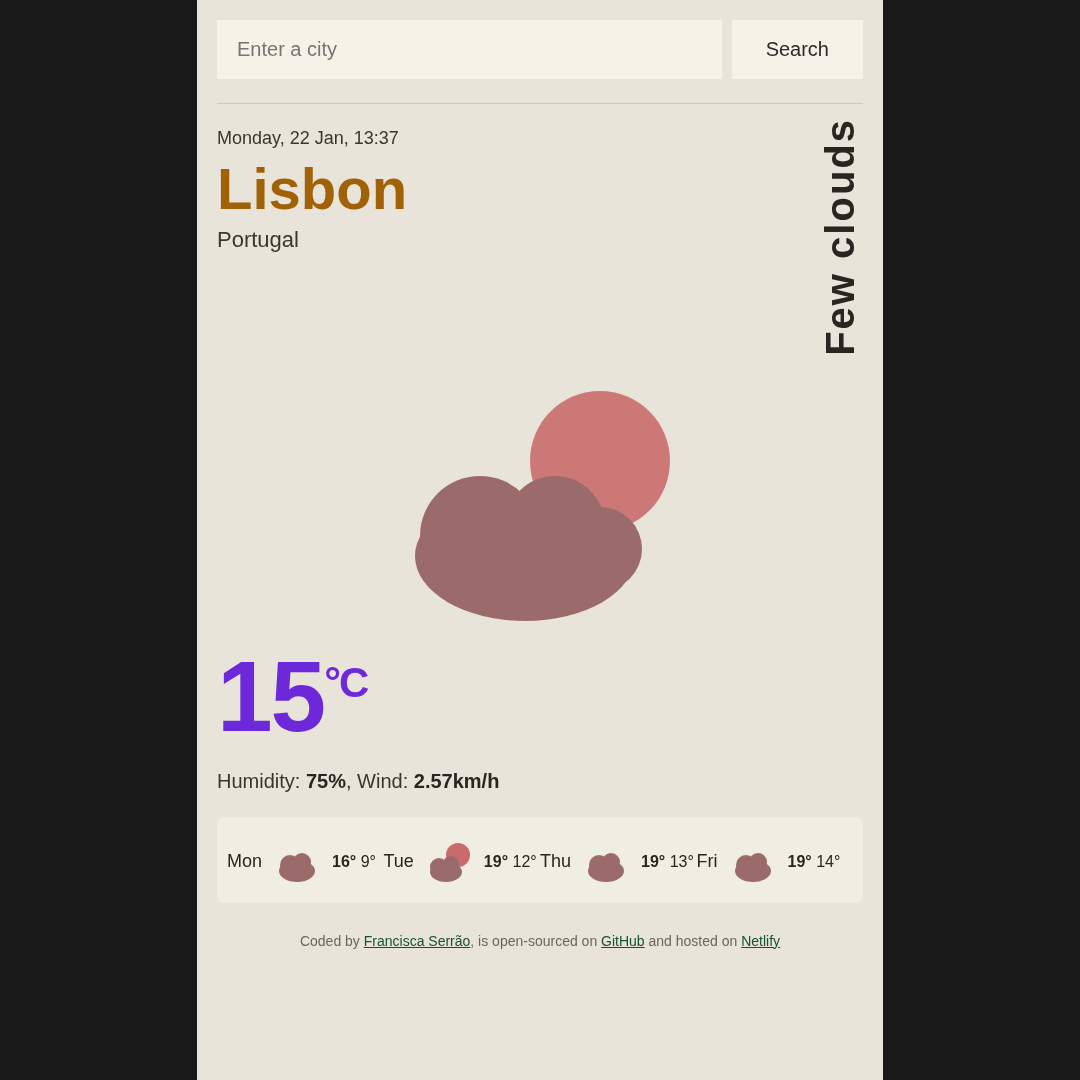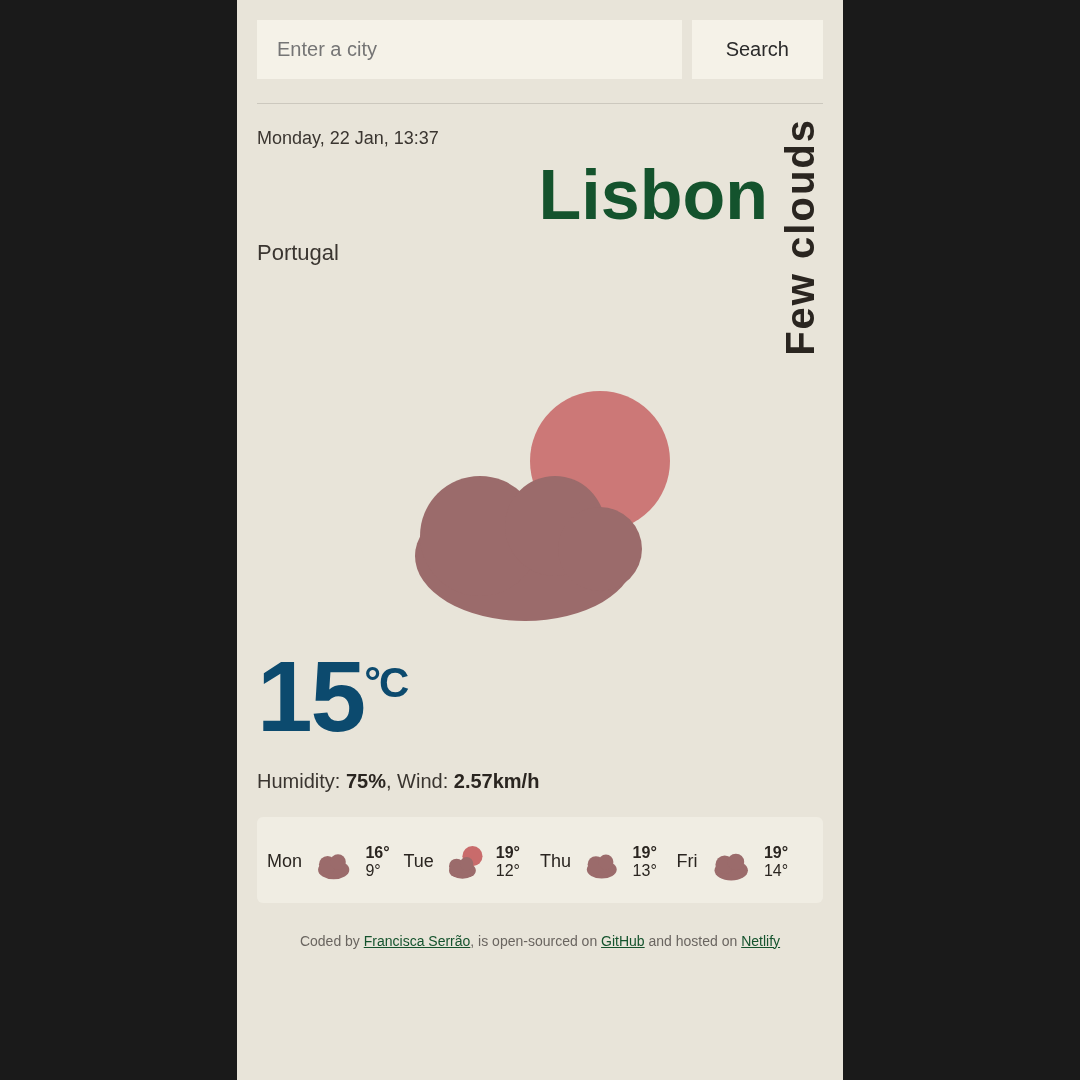--- a/index.html
+++ b/index.html
@@ -13,21 +13,21 @@
       height: 1080px;
       background-color: #1a1a1a;
       display: flex;
       justify-content: center;
       align-items: flex-start;
       font-family: 'Segoe UI', Arial, sans-serif;
       overflow: hidden;
     }
 
     .app-container {
-      width: 606px;
+      width: 686px;
       min-height: 1080px;
       background-color: #e8e4d9;
       display: flex;
       flex-direction: column;
       padding: 20px 20px 30px 20px;
       position: relative;
     }
 
     .search-section {
       display: flex;
@@ -81,26 +81,25 @@
     }
 
     .date-time {
       font-size: 18px;
       color: #3a3530;
       margin-bottom: 8px;
       font-weight: 400;
     }
 
     .city-name {
-      font-size: 70px;
+      font-size: 58px;
       font-weight: 700;
-      color: #14532d;
+      color: #a16207;
       line-height: 1.1;
       margin-bottom: 6px;
-      text-align: right;
     }
 
     .country-name {
       font-size: 22px;
       color: #3a3530;
       font-weight: 400;
     }
 
     .weather-condition-vertical {
       writing-mode: vertical-rl;
@@ -128,21 +127,21 @@
       height: 240px;
     }
 
     .temperature-section {
       margin: 10px 0 10px 0;
     }
 
     .temperature-display {
       font-size: 100px;
       font-weight: 800;
-      color: #0c4a6e;
+      color: #6d28d9;
       line-height: 1;
       letter-spacing: -2px;
     }
 
     .temp-unit {
       font-size: 42px;
       font-weight: 600;
       vertical-align: super;
       line-height: 1;
     }

